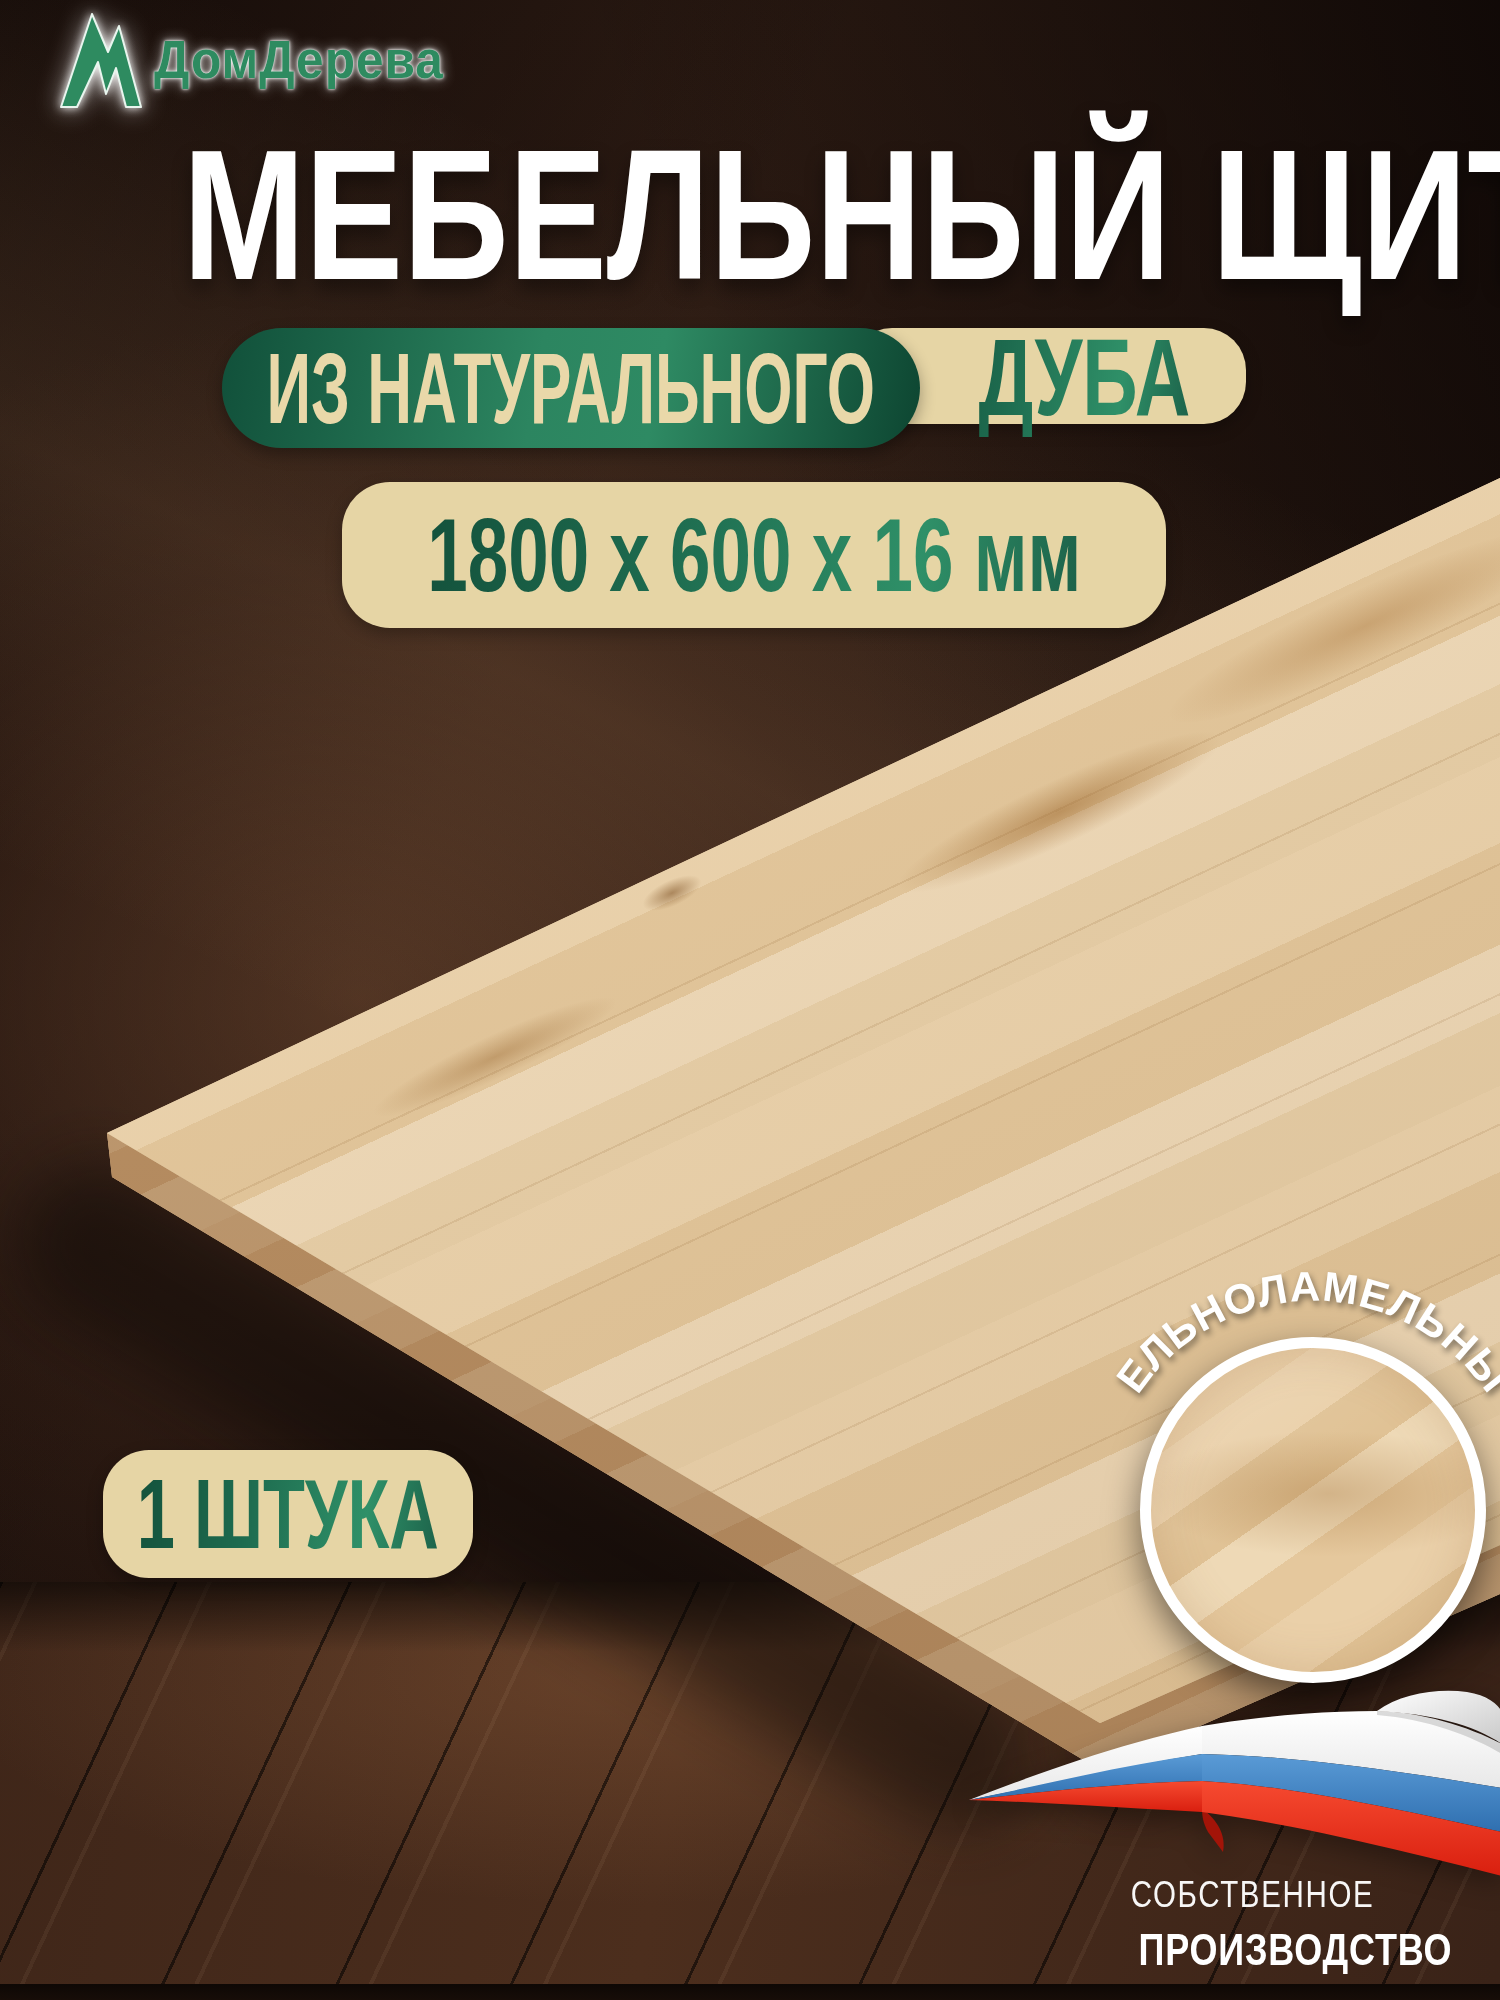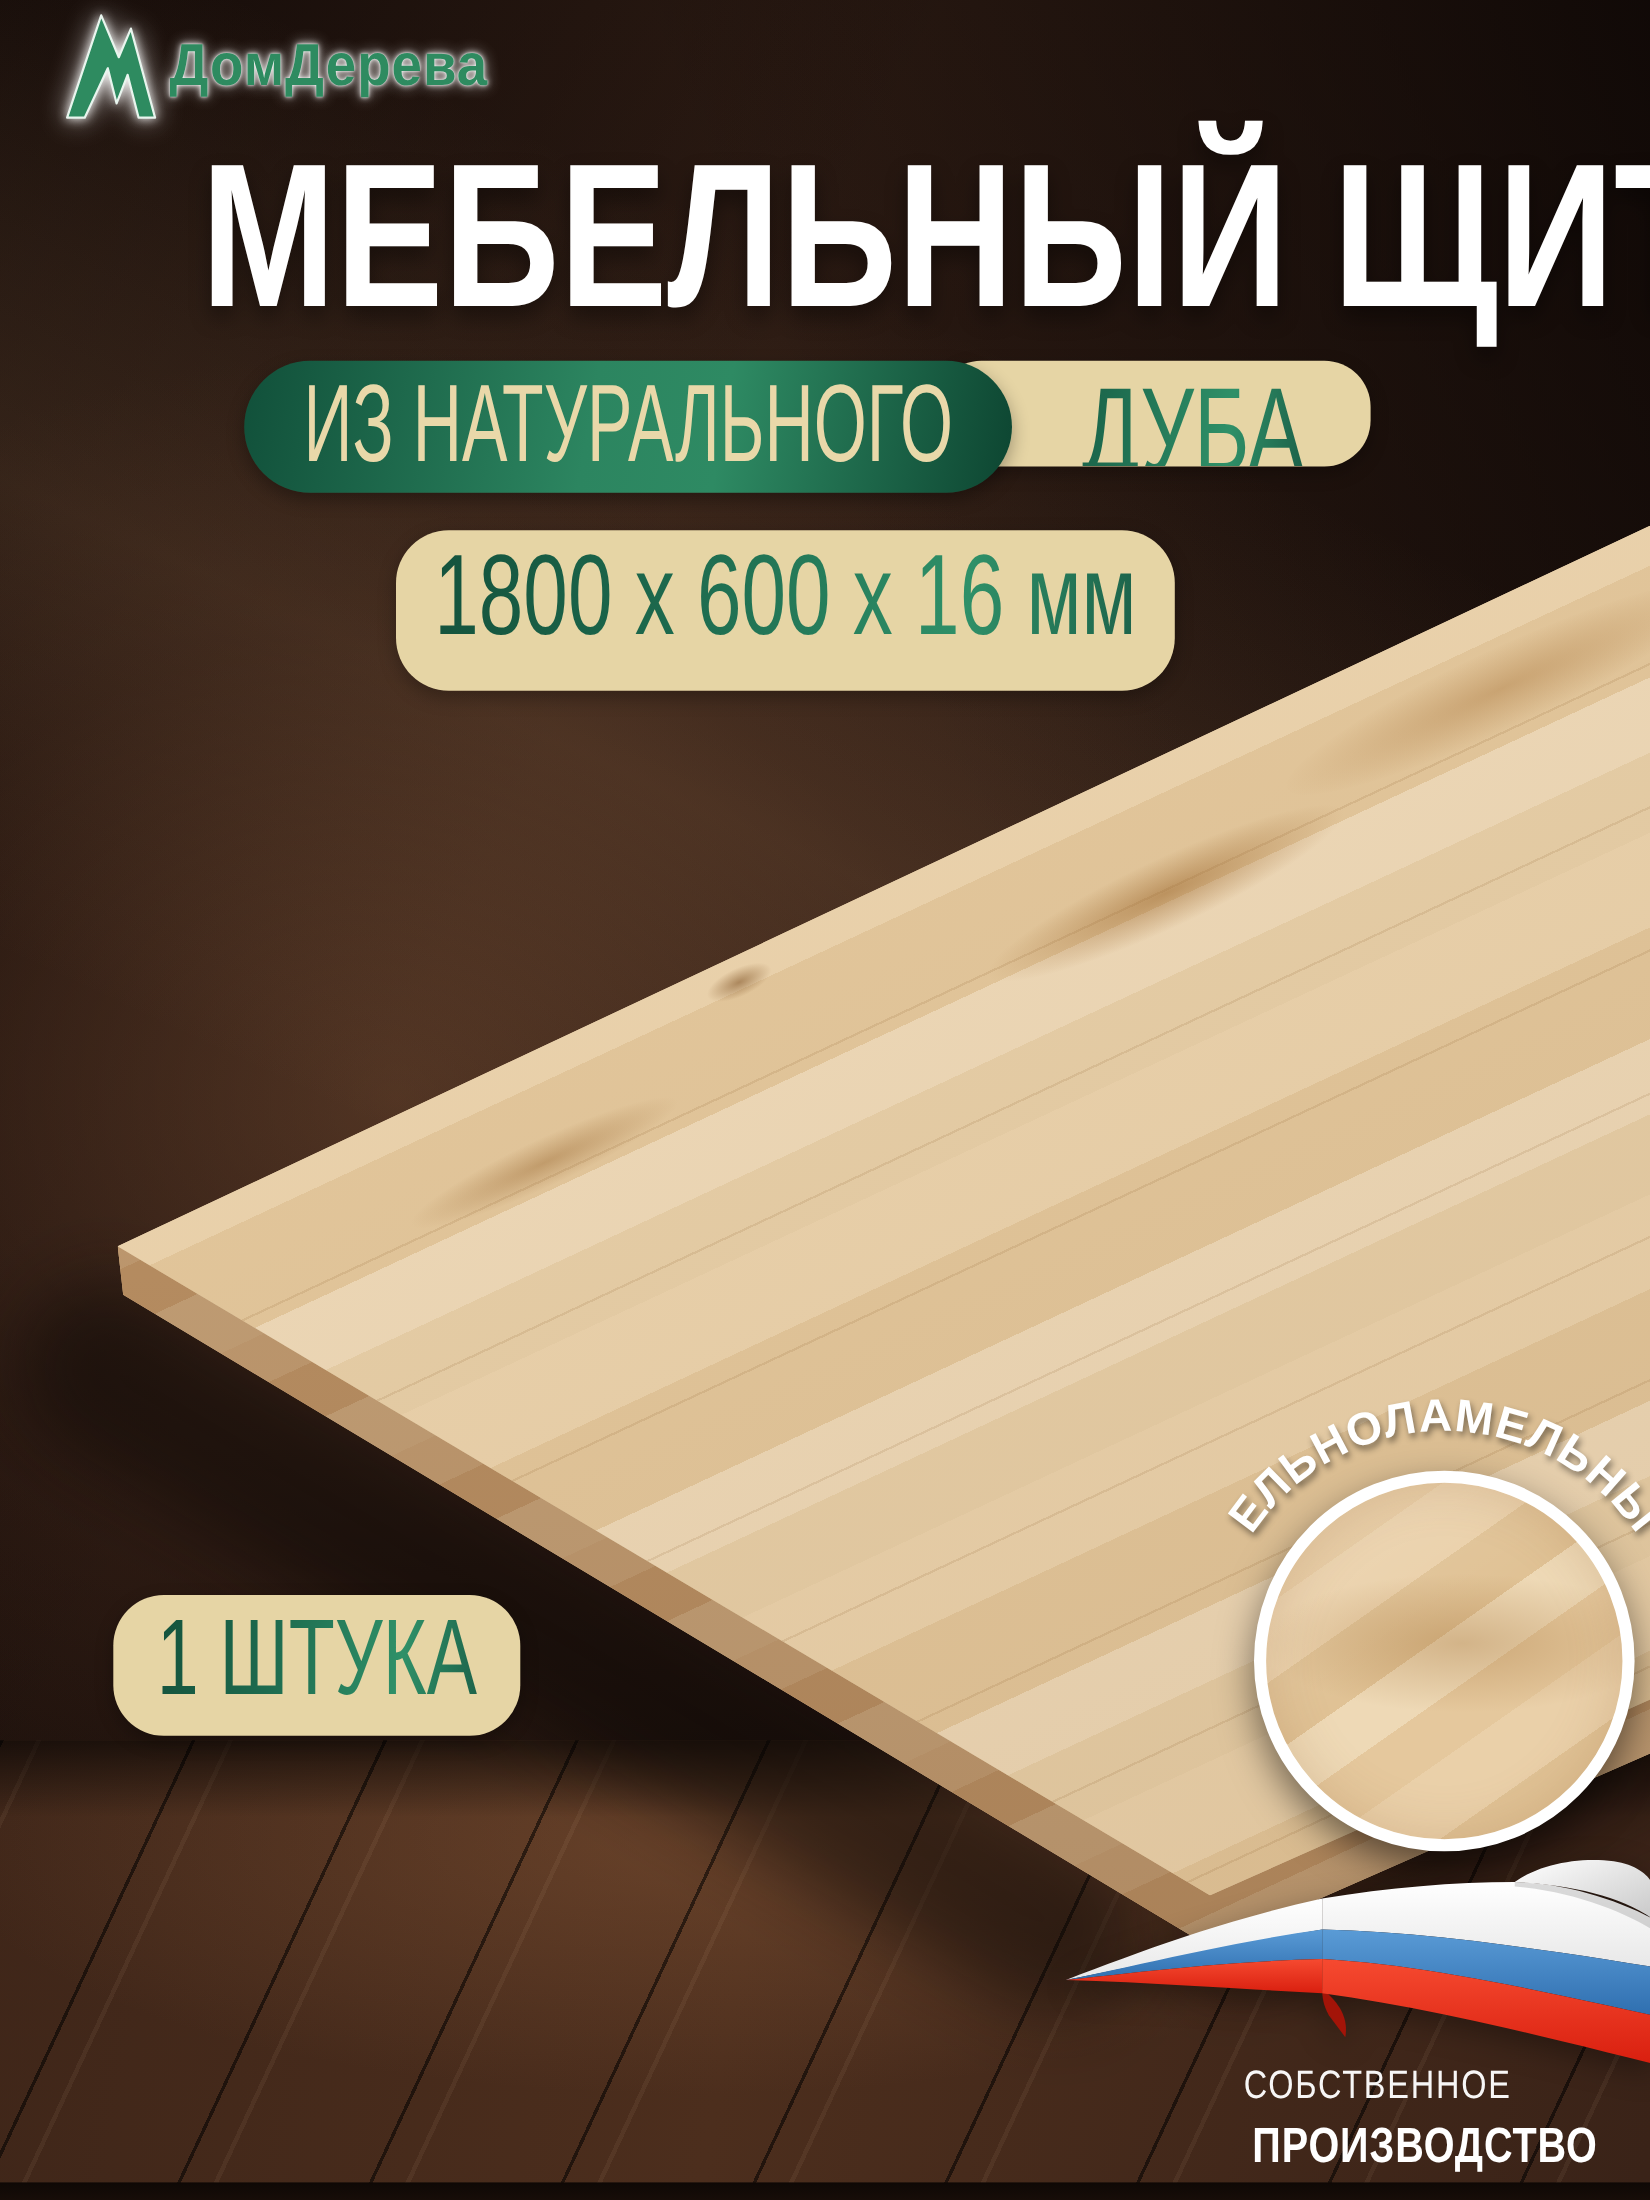--- a/index.html
+++ b/index.html
@@ -69,28 +69,28 @@
     transform:scaleX(.92);transform-origin:left center;
     text-shadow:0 0 6px rgba(255,255,255,.95),0 0 14px rgba(255,255,255,.65),0 0 2px #fff;}
 
   
   .headline{position:absolute;left:0;top:122px;width:1500px;text-align:center;
     font-size:186px;line-height:1;font-weight:700;color:#fff;white-space:nowrap;
     text-shadow:0 10px 22px rgba(0,0,0,.4);}
   .condense{display:inline-block;transform:scaleX(var(--sx,.8));transform-origin:center;}
 
   
-  .pill{position:absolute;display:flex;justify-content:center;
-    white-space:nowrap;font-weight:400;}
+  .pill{position:absolute;display:flex;align-items:center;justify-content:center;
+    white-space:nowrap;font-weight:700;}
   .pill.beige{background:var(--beige);box-shadow:0 6px 16px rgba(0,0,0,.28);}
   .pill-duba{left:850px;top:328px;width:396px;height:96px;border-radius:42px;font-size:110px;}
   .pill-green{left:222px;top:328px;width:698px;height:120px;border-radius:60px;font-size:100px;
     background:linear-gradient(100deg,#11503a 0%,#2c8560 45%,#2e8a63 62%,#0d4531 100%);
     color:#e9d8a9;box-shadow:0 6px 16px rgba(0,0,0,.32);}
-  .pill-dims{left:360px;top:482px;width:708px;height:146px;border-radius:48px;font-size:104px;}
+  .pill-dims{left:342px;top:482px;width:824px;height:146px;border-radius:48px;font-size:104px;}
   .pill-qty{left:103px;top:1450px;width:370px;height:128px;border-radius:46px;font-size:98px;}
   .pill-grade{left:107px;top:1605px;width:336px;height:123px;border-radius:46px;font-size:98px;}
   .green-text{color:#1e6b4d;}
   @supports ((-webkit-background-clip:text) or (background-clip:text)){
     .green-text{background:linear-gradient(100deg,#14523c 0%,#1d6a4e 35%,#2f9068 75%,#1c6149 100%);
       -webkit-background-clip:text;background-clip:text;color:transparent;}}
 
   
   .sample-circle{position:absolute;left:1140px;top:1337px;width:346px;height:346px;border-radius:50%;
     border:11px solid #fff;

